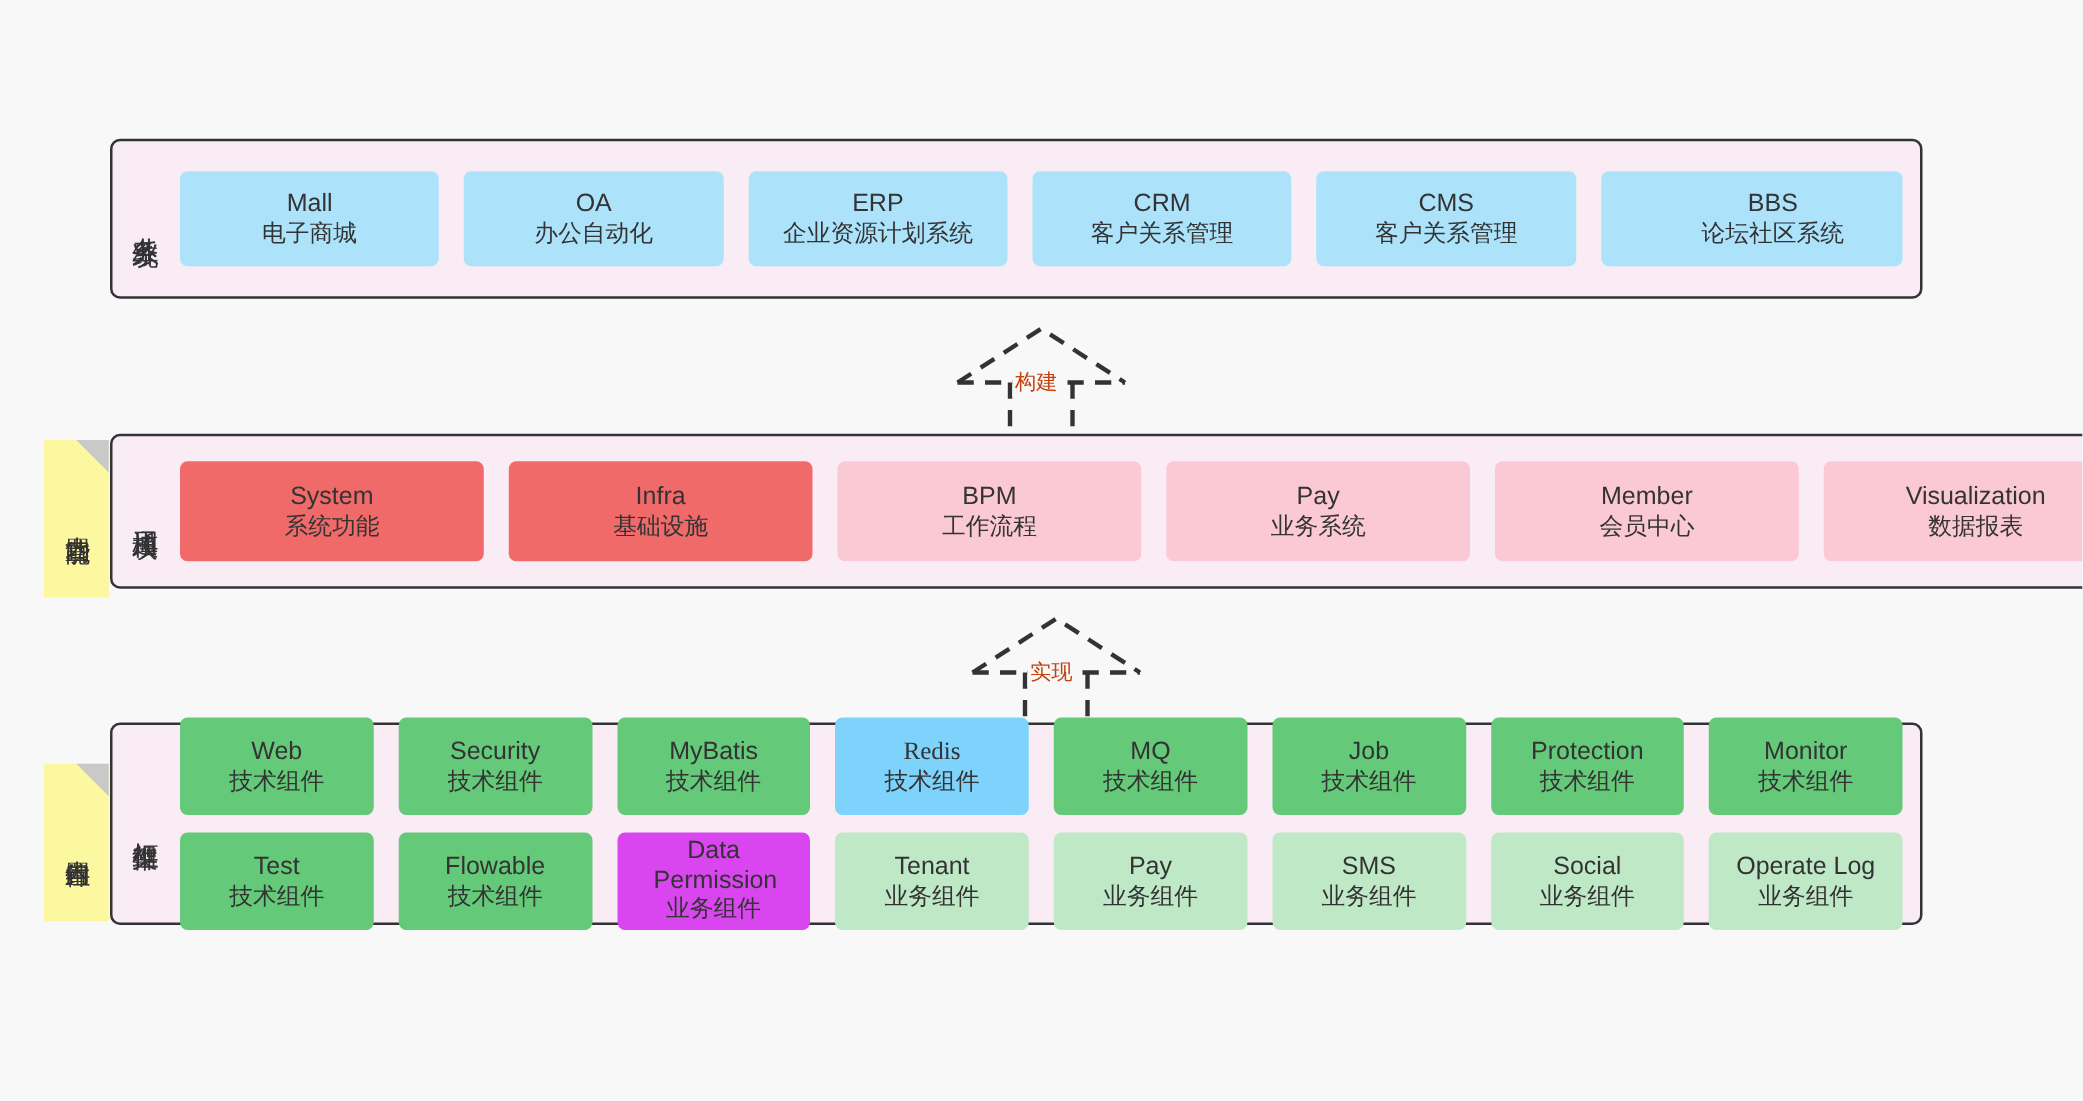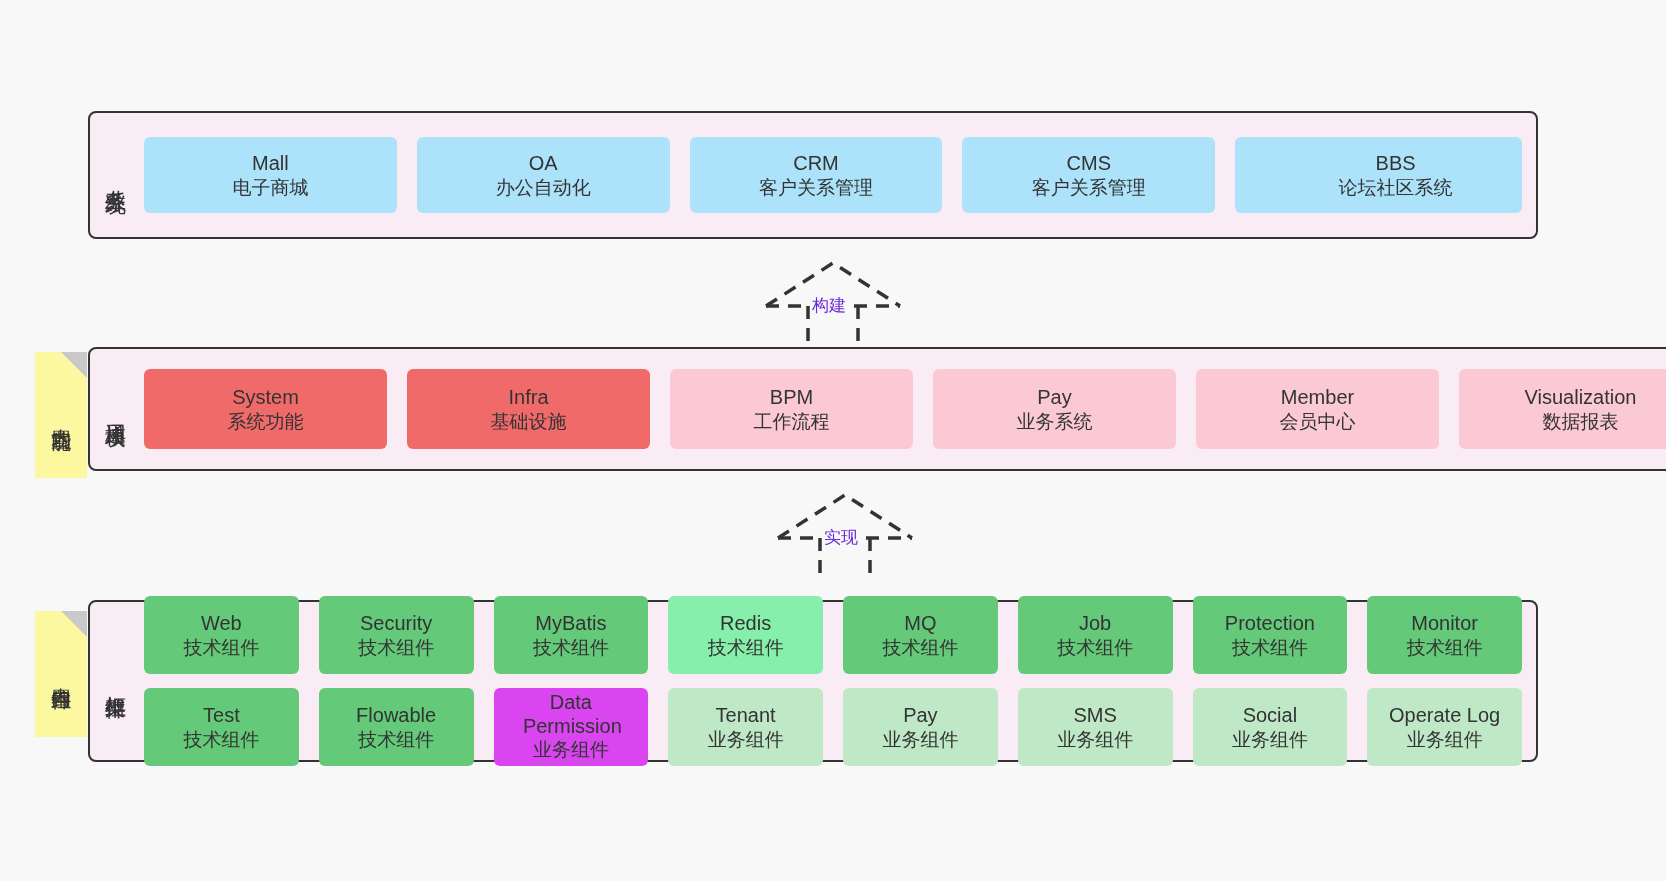--- a/index.html
+++ b/index.html
@@ -94,21 +94,21 @@
     border-top: 26px solid #c9c9c9;
     border-left: 26px solid transparent;
   }
 
   
   .uml-arrow { position: absolute; }
   .uml-arrow svg { display: block; overflow: visible; }
   .uml-arrow .lbl {
     position: absolute;
     font-size: 17px;
-    color: #6d28d9;
+    color: #c2410c;
     background: #f8f8f8;
     padding: 0 2px;
     white-space: nowrap;
   }
 </style>
 </head>
 <body>
 
 <div id="canvas">
 
@@ -116,20 +116,24 @@
     <div class="layer-title">业务系统</div>
     <div class="layer-body">
       <div class="row">
         <div class="card" style="background:#ace3fb;">
           <span class="t-en">Mall</span>
           <span class="t-cn">电子商城</span>
         </div>
         <div class="card" style="background:#ace3fb;">
           <span class="t-en">OA</span>
           <span class="t-cn">办公自动化</span>
+        </div>
+        <div class="card" style="background:#ace3fb;">
+          <span class="t-en">ERP</span>
+          <span class="t-cn">企业资源计划系统</span>
         </div>
         <div class="card" style="background:#ace3fb;">
           <span class="t-en">CRM</span>
           <span class="t-cn">客户关系管理</span>
         </div>
         <div class="card" style="background:#ace3fb;">
           <span class="t-en">CMS</span>
           <span class="t-cn">客户关系管理</span>
         </div>
         <div class="card" style="background:#ace3fb;padding-left:34px;">
@@ -195,38 +199,38 @@
       <path d="M 100 48 L 100 90" fill="none" stroke="#333" stroke-width="3.5" stroke-dasharray="13 9"></path>
     </svg>
     <span class="lbl" style="left:52px; top:36px;">实现</span>
   </div>
 
   <div class="note" id="note-framework" style="left:35px; top:611px; width:52px; height:126px;">
     <span class="fold"></span>
     <span>内置组件</span>
   </div>
 
-  <div class="layer" id="layer-framework" style="left:88px; top:600px; width:1450px; height:162px;">
+  <div class="layer" id="layer-framework" style="left:88px; top:578px; width:1450px; height:162px;">
     <div class="layer-title">框架组件</div>
     <div class="layer-body">
 
       <div class="row">
         <div class="card" style="background:#64c978;">
           <span class="t-en">Web</span>
           <span class="t-cn">技术组件</span>
         </div>
         <div class="card" style="background:#64c978;">
           <span class="t-en">Security</span>
           <span class="t-cn">技术组件</span>
         </div>
         <div class="card" style="background:#64c978;">
           <span class="t-en">MyBatis</span>
           <span class="t-cn">技术组件</span>
         </div>
-        <div class="card" style="background:#86efac;">
+        <div class="card" style="background:#7dd3fc;font-family:Liberation Serif, serif;">
           <span class="t-en">Redis</span>
           <span class="t-cn">技术组件</span>
         </div>
         <div class="card" style="background:#64c978;">
           <span class="t-en">MQ</span>
           <span class="t-cn">技术组件</span>
         </div>
         <div class="card" style="background:#64c978;">
           <span class="t-en">Job</span>
           <span class="t-cn">技术组件</span>

